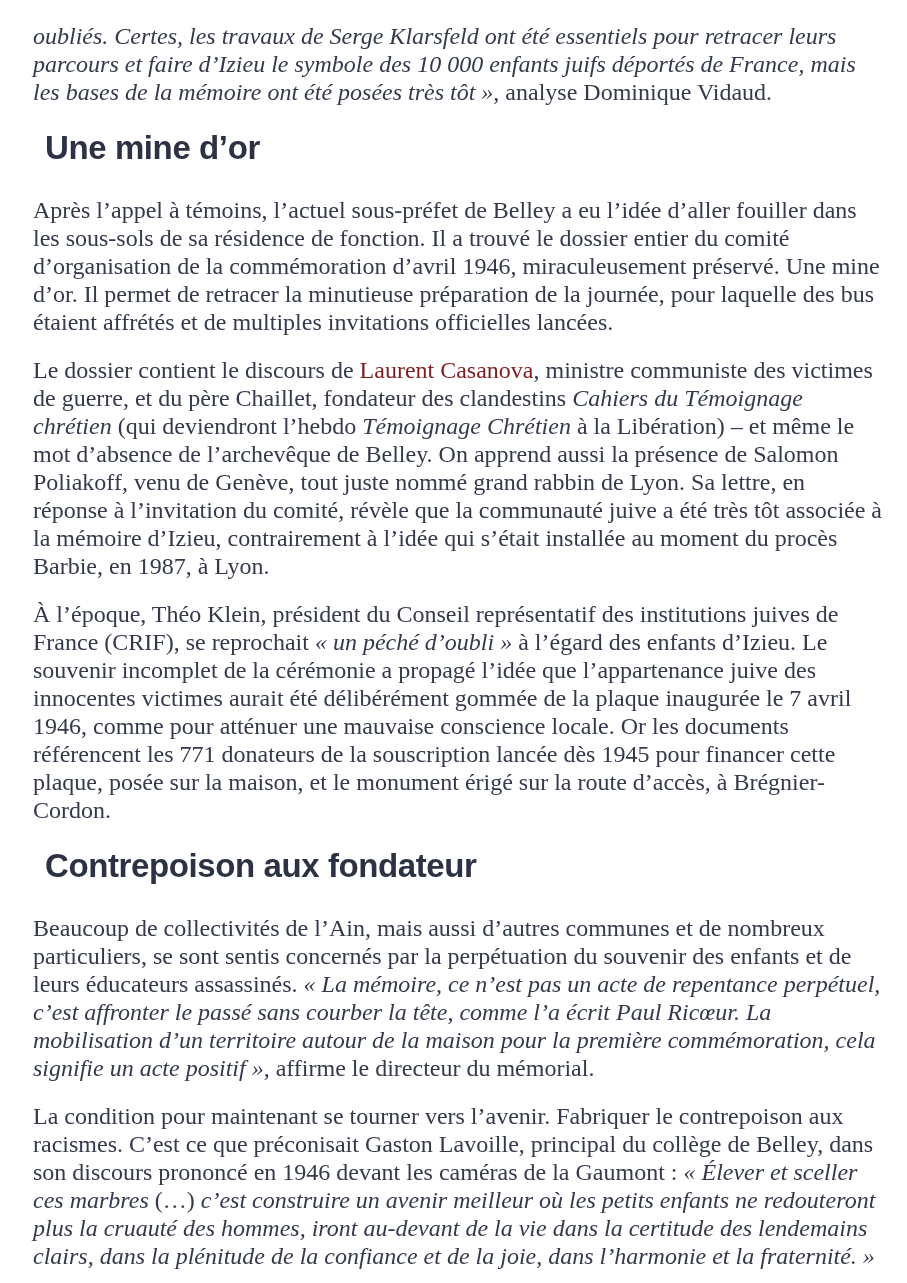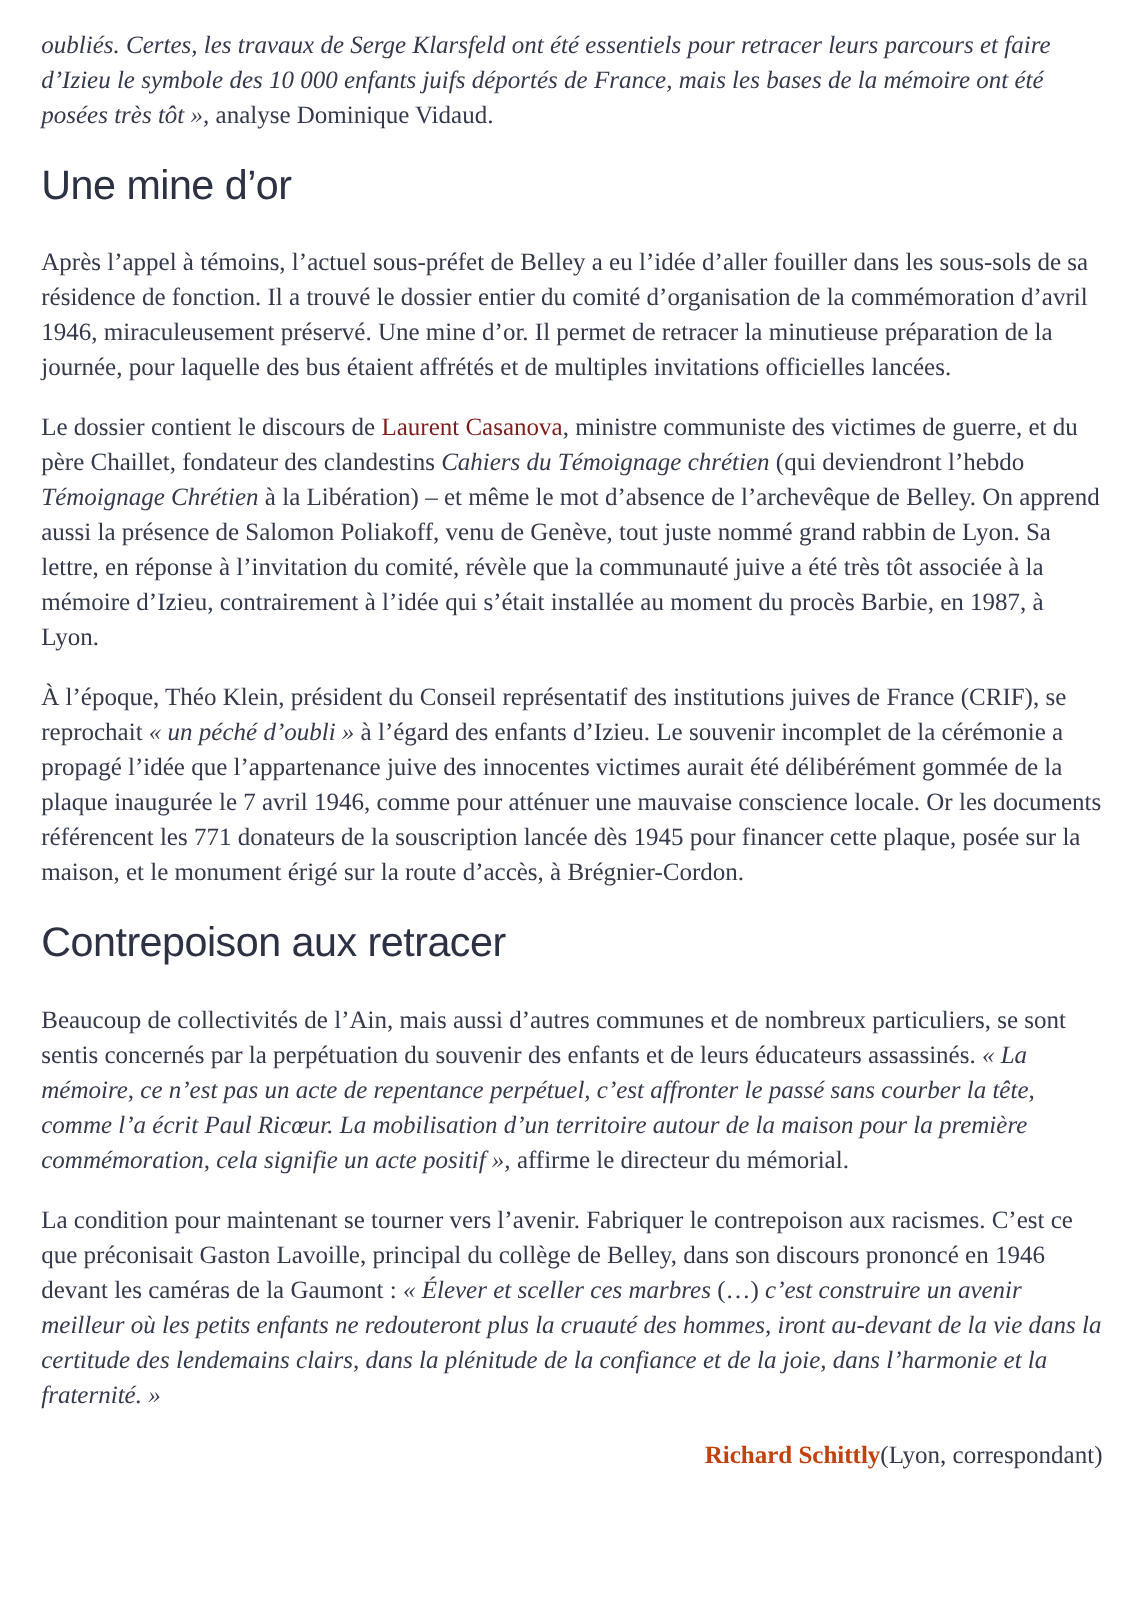--- a/index.html
+++ b/index.html
@@ -11,42 +11,42 @@
     width: 907px;
     min-height: 1283px;
     font-family: "Liberation Serif", serif;
   }
   .article {
     box-sizing: border-box;
     width: 907px;
     padding: 22px 25px 0 33px;
   }
   .article p.body-par {
-    font-size: 20px;
+    font-size: 24px;
     line-height: 28px;
     color: #343a4b;
     margin: 0 0 20px 0;
     max-width: 849px;
   }
   .article p.body-par em {
     font-style: italic;
   }
   .article a.inline-link {
     color: #7f1d1d;
     text-decoration: none;
     cursor: pointer;
   }
   .article h2.section-heading {
     font-family: "Liberation Sans", sans-serif;
-    font-weight: 400;
+    font-weight: 700;
     font-size: 33px;
     line-height: 40px;
     letter-spacing: -0.4px;
     color: #2c3144;
-    margin: 22px 0 28px 0;
+    margin: 22px 0 28px 12px;
   }
   .article p.byline {
     margin: 20px 0 0 0;
     text-align: right;
     font-size: 20px;
     line-height: 28px;
     color: #2c3144;
     max-width: 849px;
   }
   .article p.byline .byline-name {
@@ -66,21 +66,21 @@
   <p class="body-par"><em>oubliés. Certes, les travaux de Serge Klarsfeld ont été essentiels pour retracer leurs parcours et faire d’Izieu le symbole des 10 000 enfants juifs déportés de France, mais les bases de la mémoire ont été posées très tôt », </em><span>analyse Dominique Vidaud.</span></p>
 
   <h2 class="section-heading">Une mine d’or</h2>
 
   <p class="body-par">Après l’appel à témoins, l’actuel sous-préfet de Belley a eu l’idée d’aller fouiller dans les sous-sols de sa résidence de fonction. Il a trouvé le dossier entier du comité d’organisation de la commémoration d’avril 1946, miraculeusement préservé. Une mine d’or. Il permet de retracer la minutieuse préparation de la journée, pour laquelle des bus étaient affrétés et de multiples invitations officielles lancées.</p>
 
   <p class="body-par"><span>Le dossier contient le discours de </span><a class="inline-link" href="#">Laurent Casanova</a><span>, ministre communiste des victimes de guerre, et du père Chaillet, fondateur des clandestins </span><em>Cahiers du Témoignage chrétien</em><span> (qui deviendront l’hebdo </span><em>Témoignage Chrétien</em><span> à la Libération) – et même le mot d’absence de l’archevêque de Belley. On apprend aussi la présence de Salomon Poliakoff, venu de Genève, tout juste nommé grand rabbin de Lyon. Sa lettre, en réponse à l’invitation du comité, révèle que la communauté juive a été très tôt associée à la mémoire d’Izieu, contrairement à l’idée qui s’était installée au moment du procès Barbie, en 1987, à Lyon.</span></p>
 
   <p class="body-par"><span>À l’époque, Théo Klein, président du Conseil représentatif des institutions juives de France (CRIF), se reprochait </span><em>« un péché d’oubli »</em><span> à l’égard des enfants d’Izieu. Le souvenir incomplet de la cérémonie a propagé l’idée que l’appartenance juive des innocentes victimes aurait été délibérément gommée de la plaque inaugurée le 7 avril 1946, comme pour atténuer une mauvaise conscience locale. Or les documents référencent les 771 donateurs de la souscription lancée dès 1945 pour financer cette plaque, posée sur la maison, et le monument érigé sur la route d’accès, à Brégnier-Cordon.</span></p>
 
-  <h2 class="section-heading">Contrepoison aux retracer</h2>
+  <h2 class="section-heading">Contrepoison aux fondateur</h2>
 
   <p class="body-par"><span>Beaucoup de collectivités de l’Ain, mais aussi d’autres communes et de nombreux particuliers, se sont sentis concernés par la perpétuation du souvenir des enfants et de leurs éducateurs assassinés. </span><em>« La mémoire, ce n’est pas un acte de repentance perpétuel, c’est affronter le passé sans courber la tête, comme l’a écrit Paul Ricœur. La mobilisation d’un territoire autour de la maison pour la première commémoration, cela signifie un acte positif », </em><span>affirme le directeur du mémorial.</span></p>
 
   <p class="body-par"><span>La condition pour maintenant se tourner vers l’avenir. Fabriquer le contrepoison aux racismes. C’est ce que préconisait Gaston Lavoille, principal du collège de Belley, dans son discours prononcé en 1946 devant les caméras de la Gaumont : </span><em>« Élever et sceller ces marbres</em><span> (…) </span><em>c’est construire un avenir meilleur où les petits enfants ne redouteront plus la cruauté des hommes, iront au-devant de la vie dans la certitude des lendemains clairs, dans la plénitude de la confiance et de la joie, dans l’harmonie et la fraternité. »</em></p>
 
   <p class="byline"><strong class="byline-name">Richard Schittly</strong><span class="byline-role">(Lyon, correspondant)</span></p>
 
 </main>
 
 </body></html>

